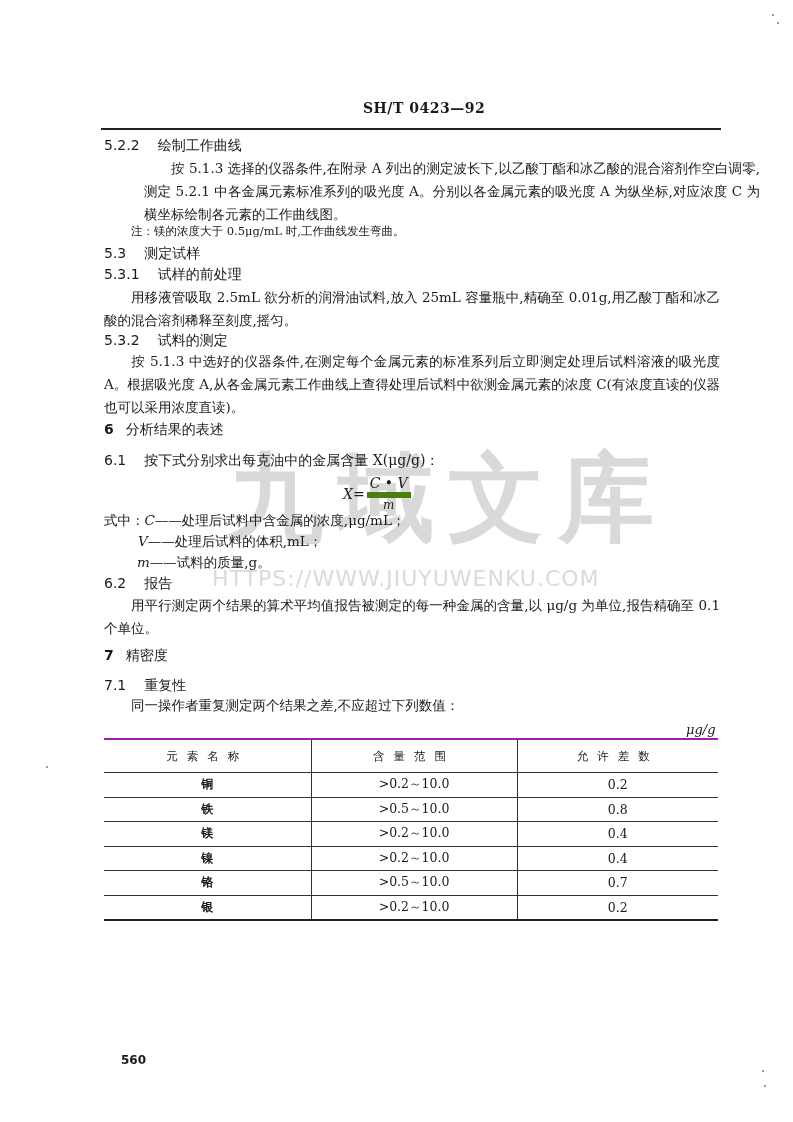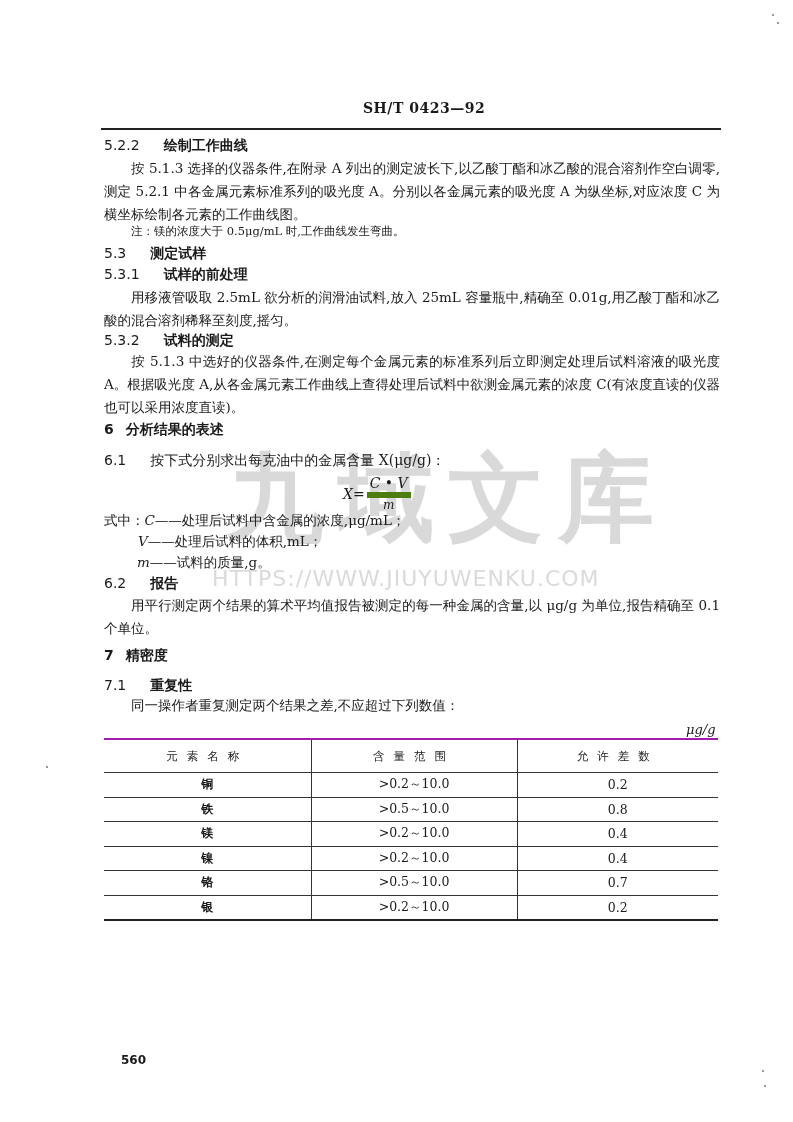--- a/index.html
+++ b/index.html
@@ -14,22 +14,22 @@
   .wm-big { left: 228px; top: 450px; font-size: 96px; letter-spacing: 14px; line-height: 1; }
   .wm-url { left: 212px; top: 566px; font-size: 22px; letter-spacing: 1px; color: #dadada; font-weight: normal; }
   .wm-sub { left: 212px; top: 604px; font-size: 30px; letter-spacing: 2px; color: #dcdcdc; }
 
   .content { position: relative; z-index: 1; }
 
   .header-code { position: absolute; left: 363px; top: 100px; font-size: 14px; font-weight: bold; font-family: "DejaVu Serif", serif; letter-spacing: 0.5px; }
   .header-rule { position: absolute; left: 101px; top: 128px; width: 620px; height: 1.5px; background: #222; }
 
   .sec { position: absolute; left: 104px; font-size: 14px; white-space: nowrap; }
-  .sec .num { font-family: "DejaVu Sans", sans-serif; display: inline-block; margin-right: 24px; }
-  .sec .ttl { font-family: "DejaVu Sans", sans-serif; font-weight: bold; }
+  .sec .num { font-family: "DejaVu Sans", sans-serif; display: inline-block; margin-right: 18px; }
+  .sec .ttl { font-family: "DejaVu Sans", sans-serif; font-weight: normal; }
   .sec.top .num { margin-right: 12px; font-weight: bold; }
 
   .para { position: absolute; left: 104px; width: 616px; font-size: 13.5px; line-height: 23px; text-align: justify; }
   .para .indent { display: inline-block; width: 27px; }
   .note { position: absolute; left: 131px; font-size: 11.5px; }
 
   .formula { position: absolute; left: 343px; top: 475px; font-size: 14px; font-style: italic; display: flex; align-items: center; }
   .frac { display: inline-flex; flex-direction: column; align-items: center; margin-left: 2px; }
   .frac .n { border-bottom: 6px solid #4d7c0f; padding: 0 3px 1px 3px; line-height: 16px; }
   .frac .d { font-size: 12px; line-height: 14px; }
@@ -65,21 +65,21 @@
   <div class="watermark wm-big">九域文库</div>
 
   <div class="content">
 
     <div class="header-code">SH/T 0423—92</div>
     <div class="header-rule"></div>
 
     <div class="sec" style="top:137px;">
       <span class="num">5.2.2</span><span class="ttl">绘制工作曲线</span>
     </div>
-    <div class="para" style="top:157px;">
+    <div class="para" style="top:157px;margin-left:40px;">
       <span class="indent"></span><span>按 5.1.3 选择的仪器条件,在附录 A 列出的测定波长下,以乙酸丁酯和冰乙酸的混合溶剂作空白调零,测定 5.2.1 中各金属元素标准系列的吸光度 A。分别以各金属元素的吸光度 A 为纵坐标,对应浓度 C 为横坐标绘制各元素的工作曲线图。</span>
     </div>
     <div class="note" style="top:224px;">注：镁的浓度大于 0.5μg/mL 时,工作曲线发生弯曲。</div>
 
     <div class="sec" style="top:245px;">
       <span class="num">5.3</span><span class="ttl">测定试样</span>
     </div>
 
     <div class="sec" style="top:266px;">
       <span class="num">5.3.1</span><span class="ttl">试样的前处理</span>

